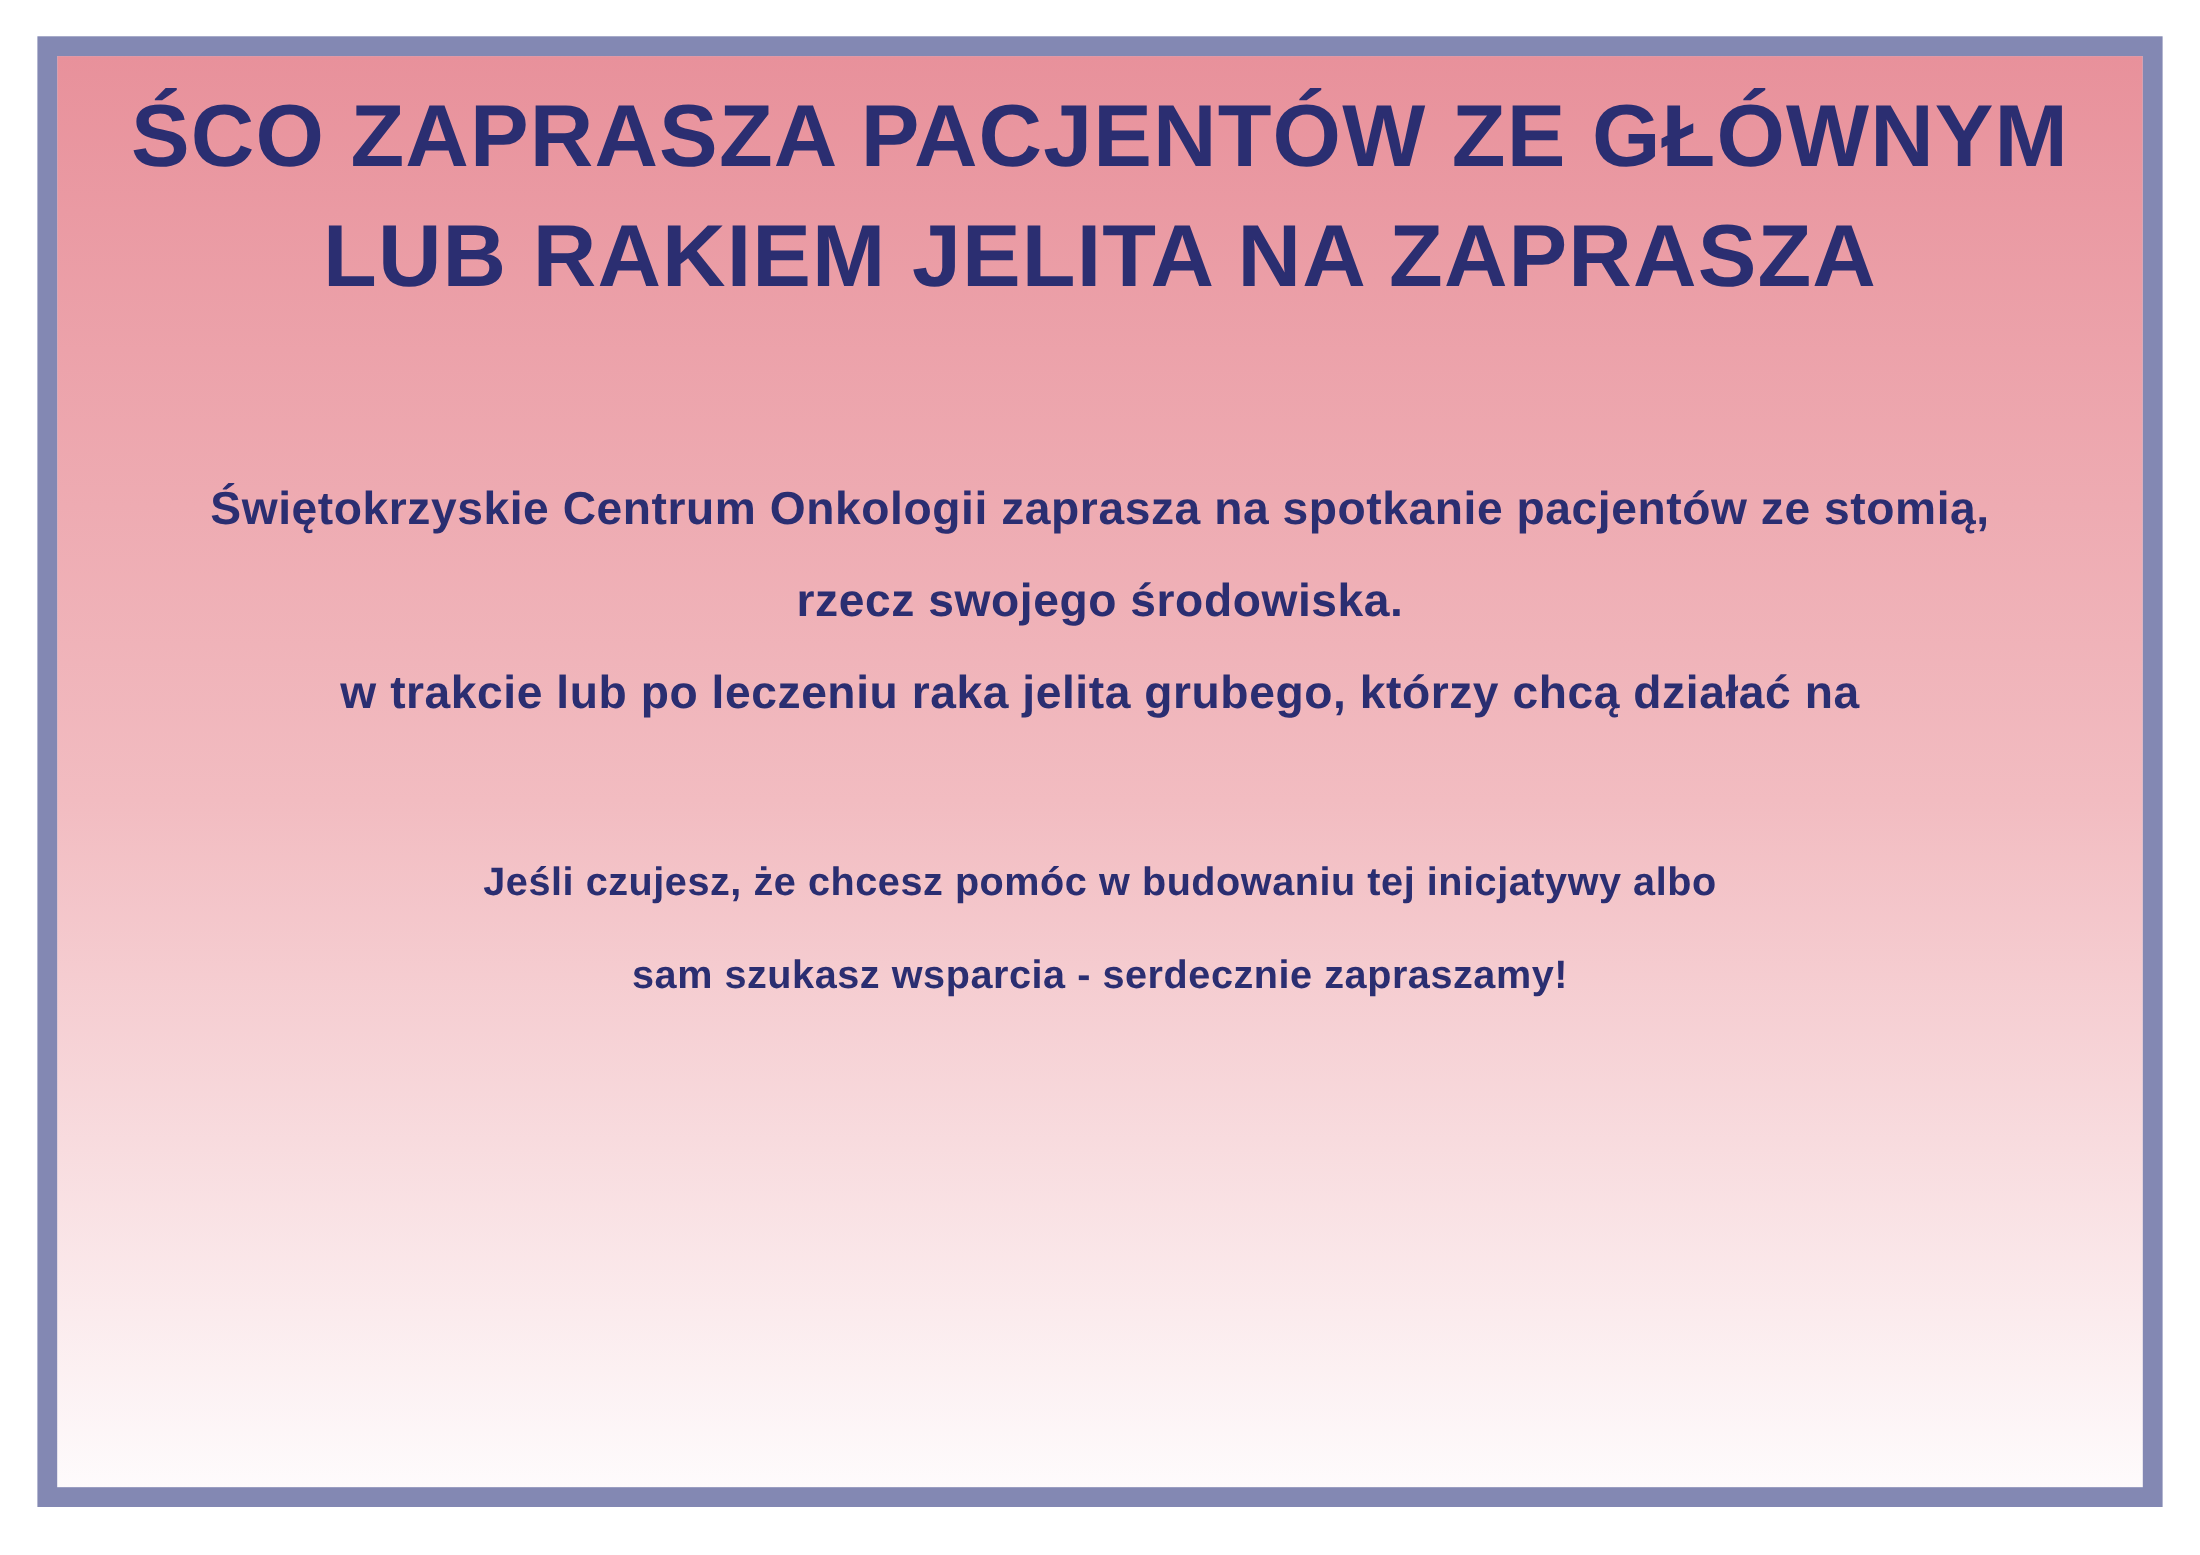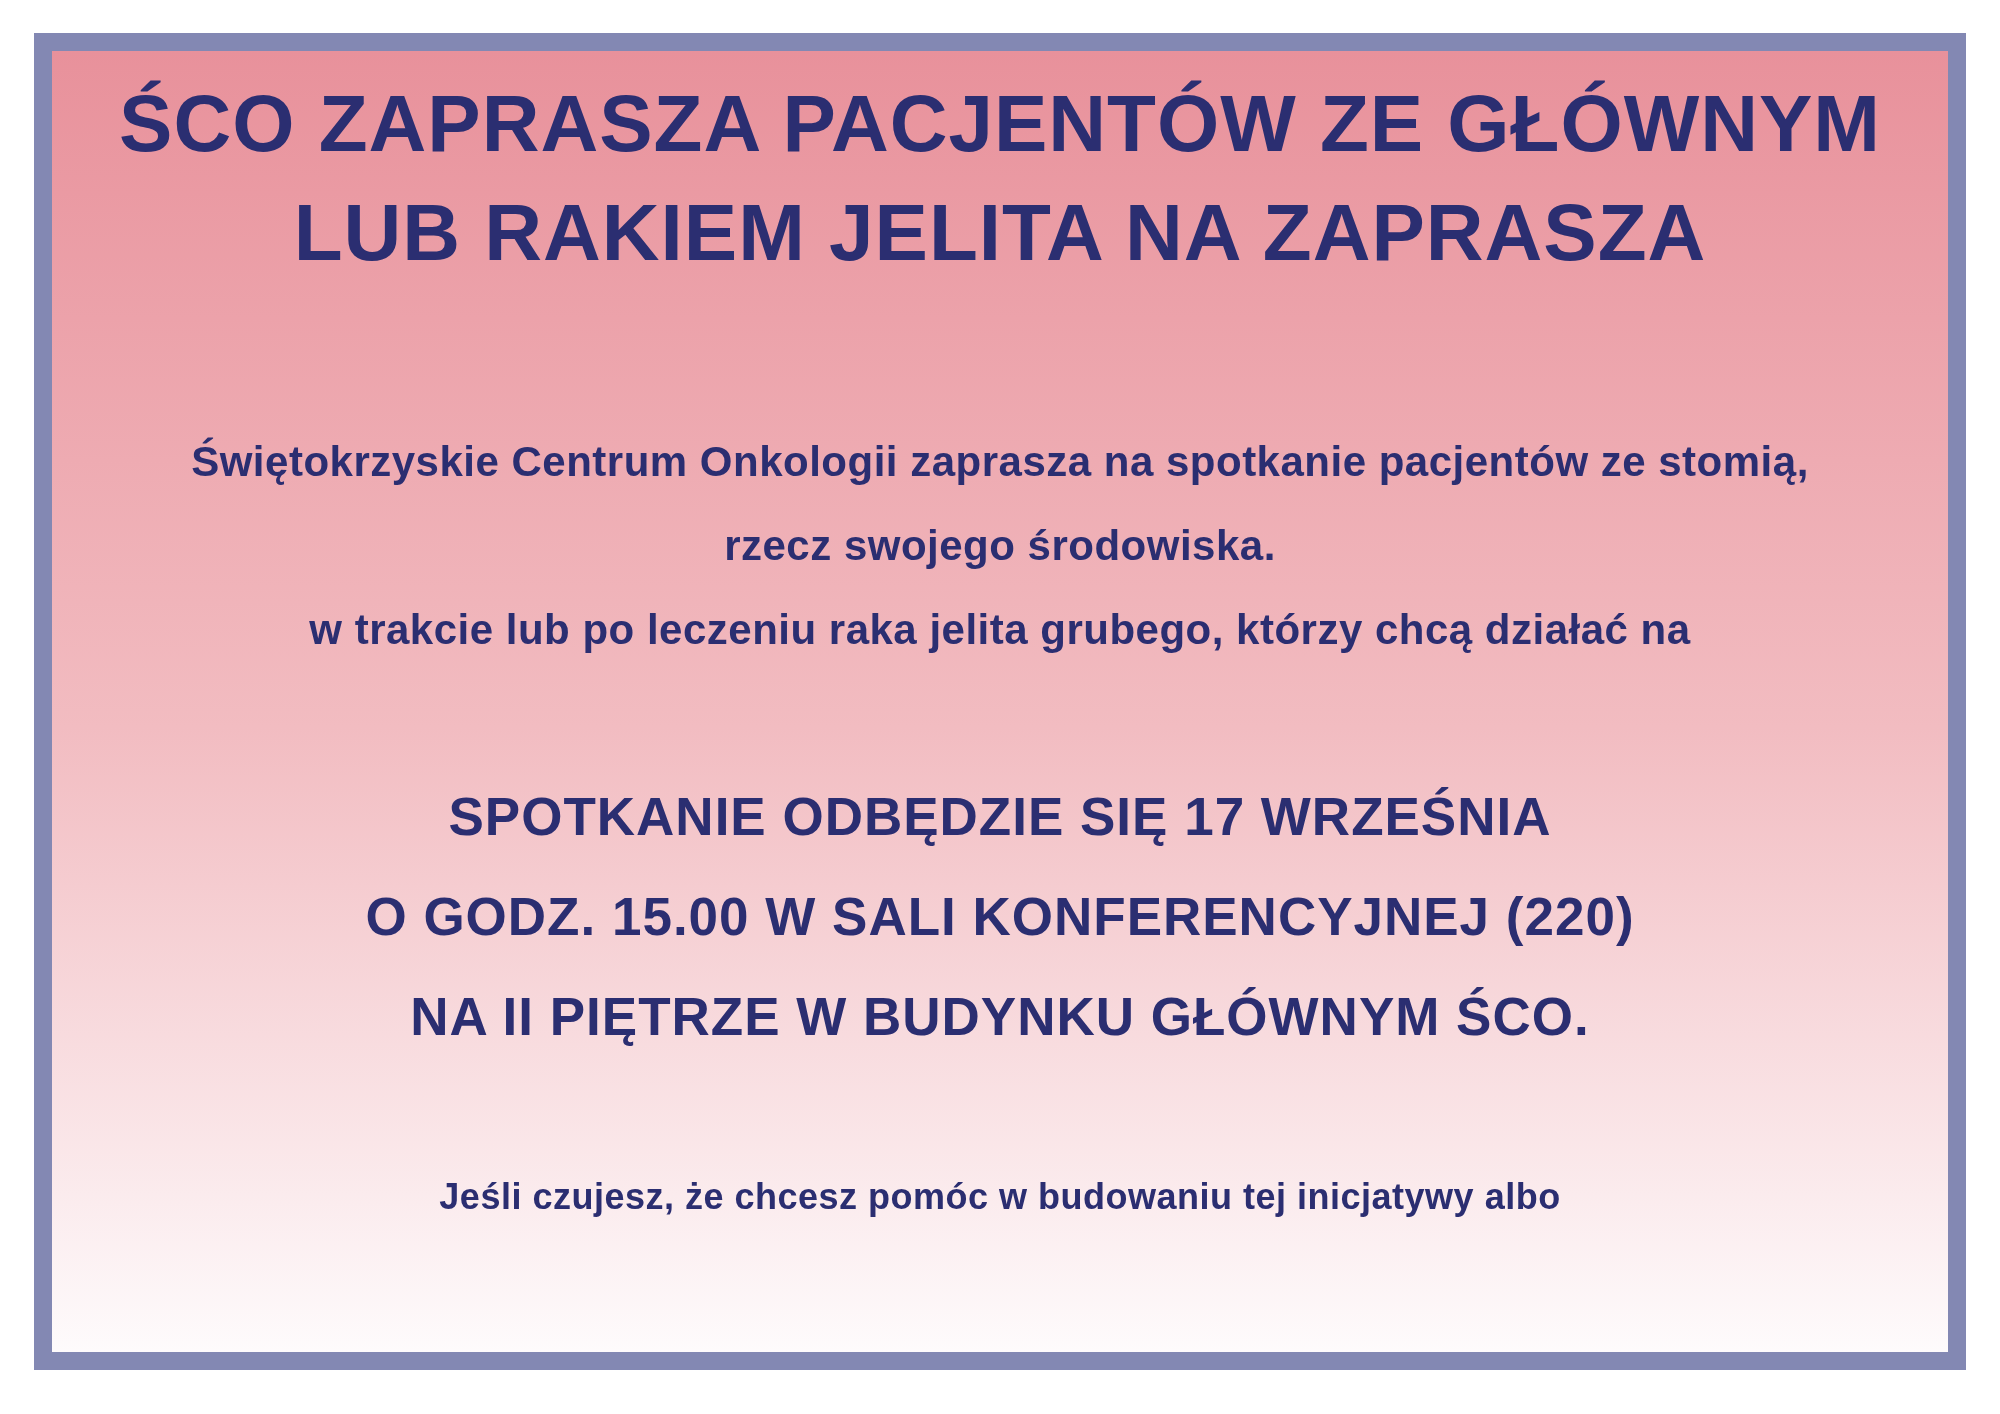--- a/index.html
+++ b/index.html
@@ -77,24 +77,20 @@
       <span class="line">ŚCO ZAPRASZA PACJENTÓW ZE GŁÓWNYM</span>
       <span class="line">LUB RAKIEM JELITA NA ZAPRASZA</span>
     </h1>
 
     <p class="intro-paragraph">
       <span class="line">Świętokrzyskie Centrum Onkologii zaprasza na spotkanie pacjentów ze stomią,</span>
       <span class="line">rzecz swojego środowiska.</span>
       <span class="line">w trakcie lub po leczeniu raka jelita grubego, którzy chcą działać na</span>
     </p>
 
-    <div class="event-details">
-      <span class="line">SPOTKANIE ODBĘDZIE SIĘ 17 WRZEŚNIA</span>
-      <span class="line">O GODZ. 15.00 W SALI KONFERENCYJNEJ (220)</span>
-      <span class="line">NA II PIĘTRZE W BUDYNKU GŁÓWNYM ŚCO.</span>
-    </div>
 
     <p class="closing-paragraph">
       <span class="line">Jeśli czujesz, że chcesz pomóc w budowaniu tej inicjatywy albo</span>
+      <span class="line">sam szukasz wsparcia - serdecznie zapraszamy!</span>
     </p>
 
   </div>
 </div>
 
 </body></html>

